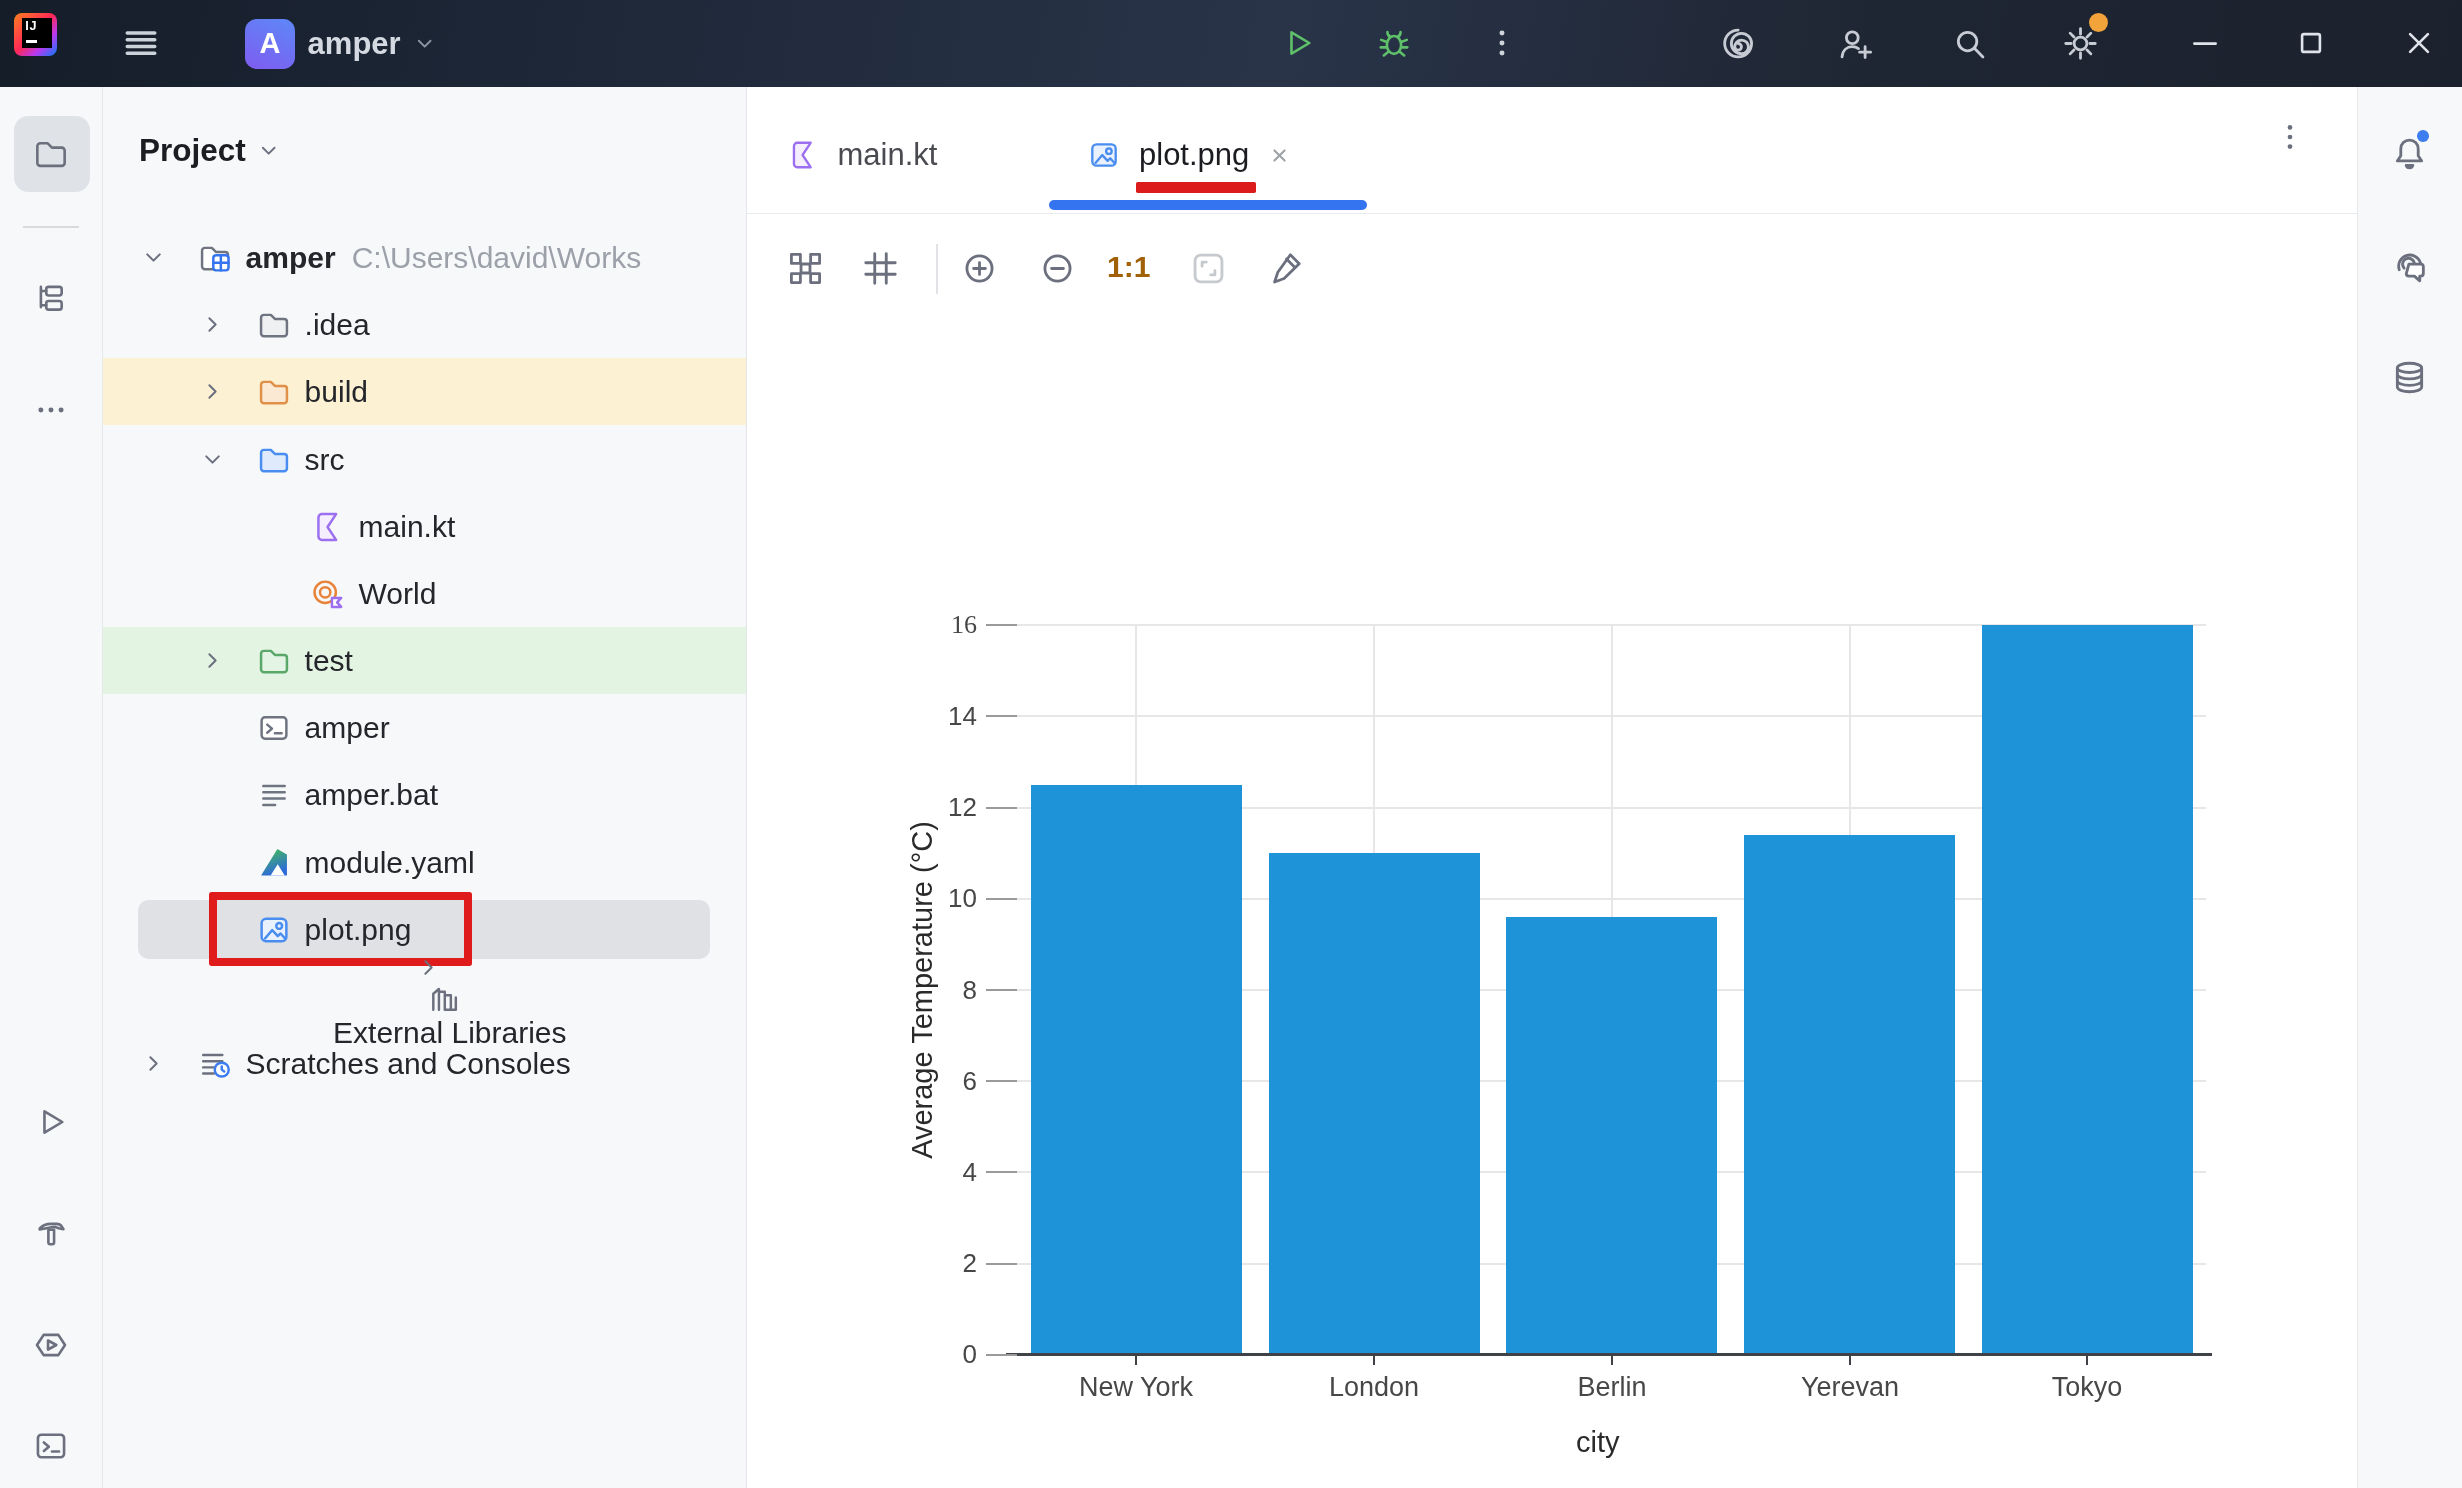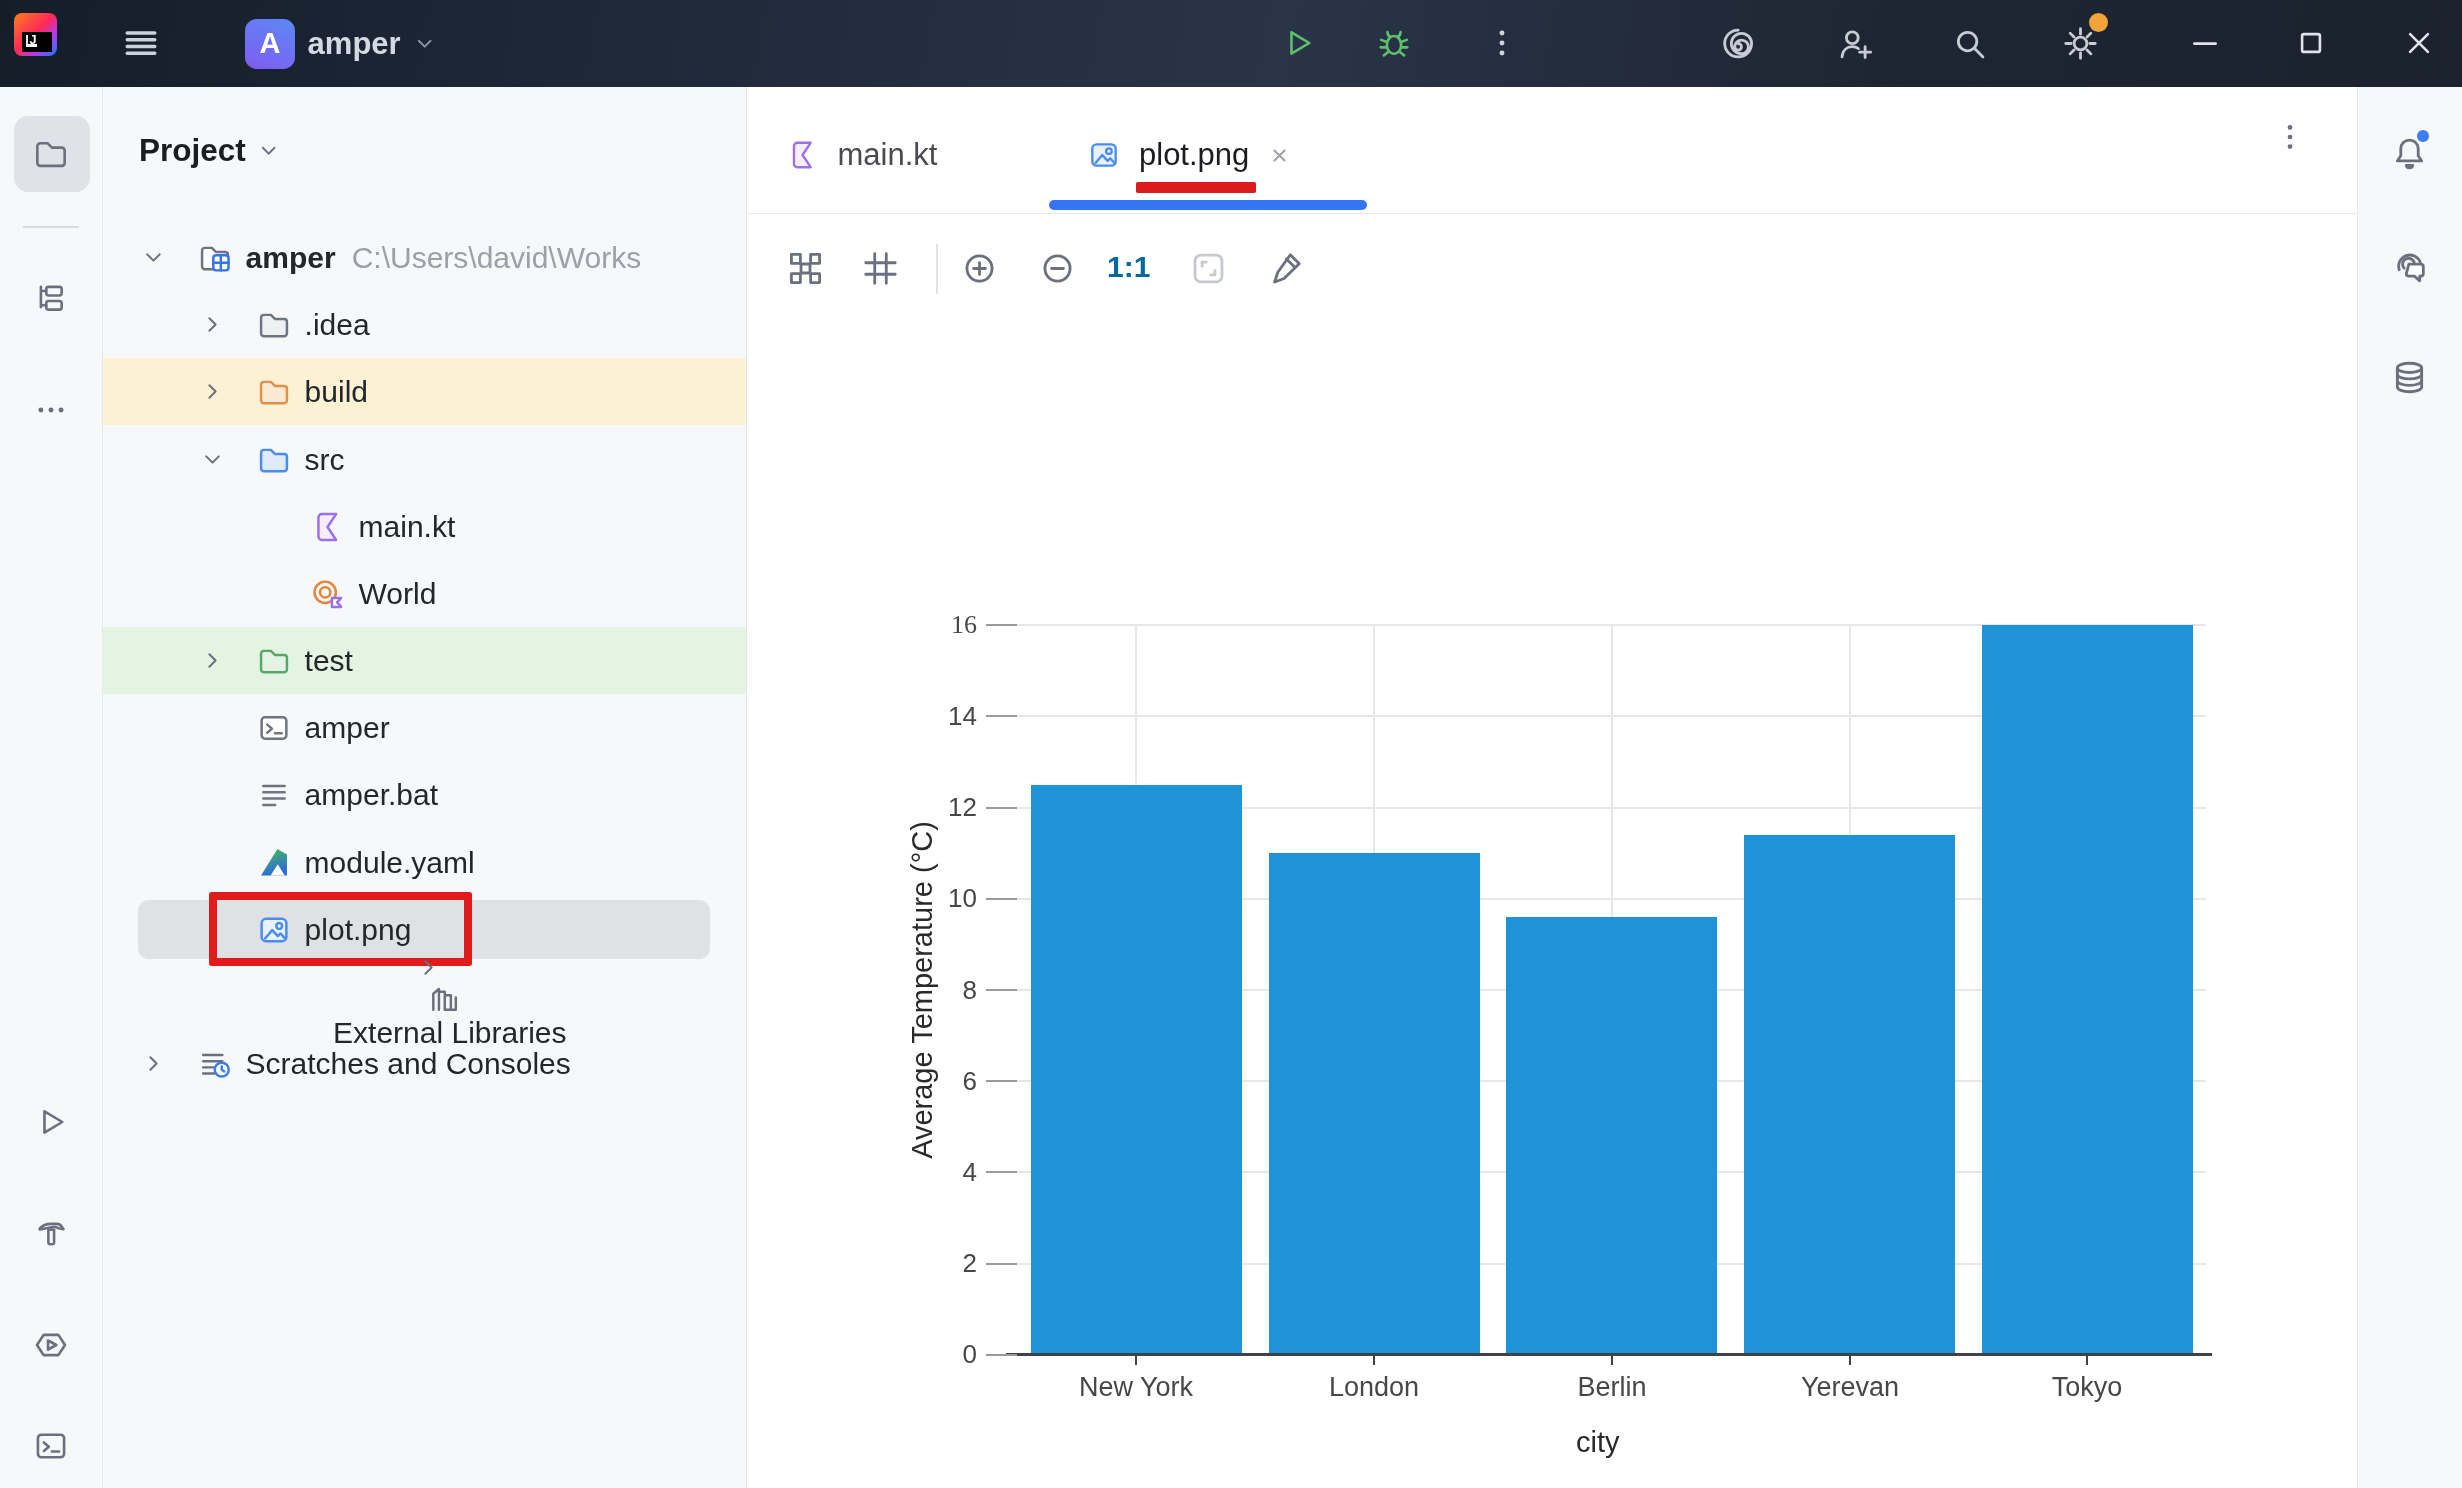--- a/index.html
+++ b/index.html
@@ -11,21 +11,21 @@
   .icon svg{width:100%;height:100%;display:block;}
   .i26{width:23.4px;height:23.4px}.i28{width:25px;height:25px}.i38{width:34px;height:34px}
   .i40{width:36px;height:36px}.i42{width:38px;height:38px}.i44{width:40px;height:40px}
   .i46{width:41px;height:41px}
 
   
   .titlebar{position:absolute;left:0;top:0;width:2462px;height:87px;
     background:linear-gradient(100deg,#151d29 0%,#222c3e 34%,#293449 52%,#1f2633 76%,#1b222e 100%);}
   .tb-logo{position:absolute;left:14.4px;top:12.6px;width:43px;height:43px;border-radius:8px;
     background:linear-gradient(135deg,#fc801d 0%,#fe2857 48%,#b83af0 72%,#087cfa 100%);}
-  .tb-logo-in{position:absolute;left:7.2px;top:19px;width:30px;height:20px;background:#000;}
+  .tb-logo-in{position:absolute;left:7.2px;top:5px;width:30px;height:30px;background:#000;}
   .tb-logo-in span{position:absolute;left:3.6px;top:1.8px;color:#fff;font-size:12.6px;font-weight:700;letter-spacing:0.9px;}
   .tb-logo-in i{position:absolute;left:4.5px;bottom:4.5px;width:10.8px;height:3.1px;background:#fff;}
   .tb-text{color:#d5dae2;font-size:31px;}
   .tb-dim{color:#c3c9d3;font-size:31px;}
   .tb-avatar{width:50px;height:50px;border-radius:11.7px;color:#fff;font-size:29px;font-weight:700;
     display:flex;align-items:center;justify-content:center;
     background:linear-gradient(205deg,#5f86f7 5%,#7d5ef0 95%);}
   .tb-group{position:absolute;display:flex;align-items:center;gap:12.6px;top:0;height:87px;}
   .wdot{position:absolute;width:19px;height:19px;border-radius:50%;background:#f2a33a;}
 
@@ -55,21 +55,21 @@
   .editor{position:absolute;left:747px;top:87px;width:1610px;height:1402px;background:#fff;}
   .tabbar{position:absolute;left:0;top:0;width:100%;height:127px;border-bottom:1.8px solid #e9eaec;}
   .tab{position:absolute;top:11.7px;height:113px;display:flex;align-items:center;gap:18px;}
   .tab .tlabel{font-size:31px;color:#494b50;position:relative;}
   .tab.active .tlabel{color:#1a1c20;}
   .tab.active::after{content:"";position:absolute;left:0;right:0;bottom:1.8px;height:10px;border-radius:5.4px;background:#3574f0;}
   .red-underline{position:absolute;left:-2.7px;right:-6.3px;bottom:-20px;height:11.7px;background:#dc1c1c;border-radius:1.8px;}
   .viewbar{position:absolute;left:0;top:127px;width:100%;height:110px;}
   .vb-ic{position:absolute;top:34px;color:#6c707e;}
   .vb-sep{position:absolute;left:189px;top:30px;width:1.8px;height:50px;background:#e0e2e5;}
-  .vb-11{position:absolute;left:360px;top:36px;font-size:30px;font-weight:700;color:#0369a1;}
+  .vb-11{position:absolute;left:360px;top:36px;font-size:30px;font-weight:700;color:#a16207;}
   .img-info{position:absolute;right:13.5px;top:32px;font-size:31.5px;color:#1d1f23;}
 
   
   #chart{position:absolute;left:144px;top:450px;width:1367px;height:945px;color:#474747;}
   #plot{position:absolute;left:126px;top:88px;width:1189px;height:730px;}
   .gridh,.gridv{position:absolute;background:#e7e7e7;}
   .bar{position:absolute;bottom:0;}
   .xaxis{position:absolute;left:115px;top:816px;width:1206px;height:3.1px;background:#3f4246;}
   .ytick{position:absolute;height:2.2px;width:31px;left:95px;background:#9a9a9a;}
   .ylab{position:absolute;left:0px;width:86px;text-align:right;font-size:26px;}

